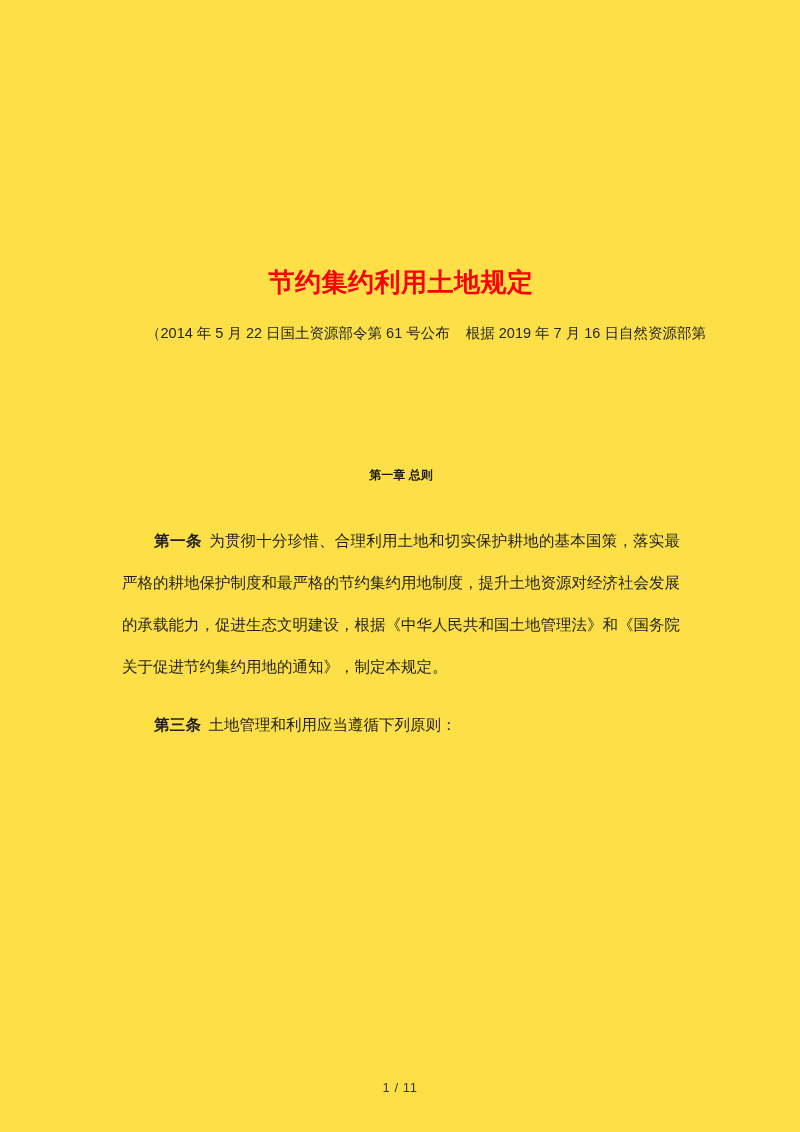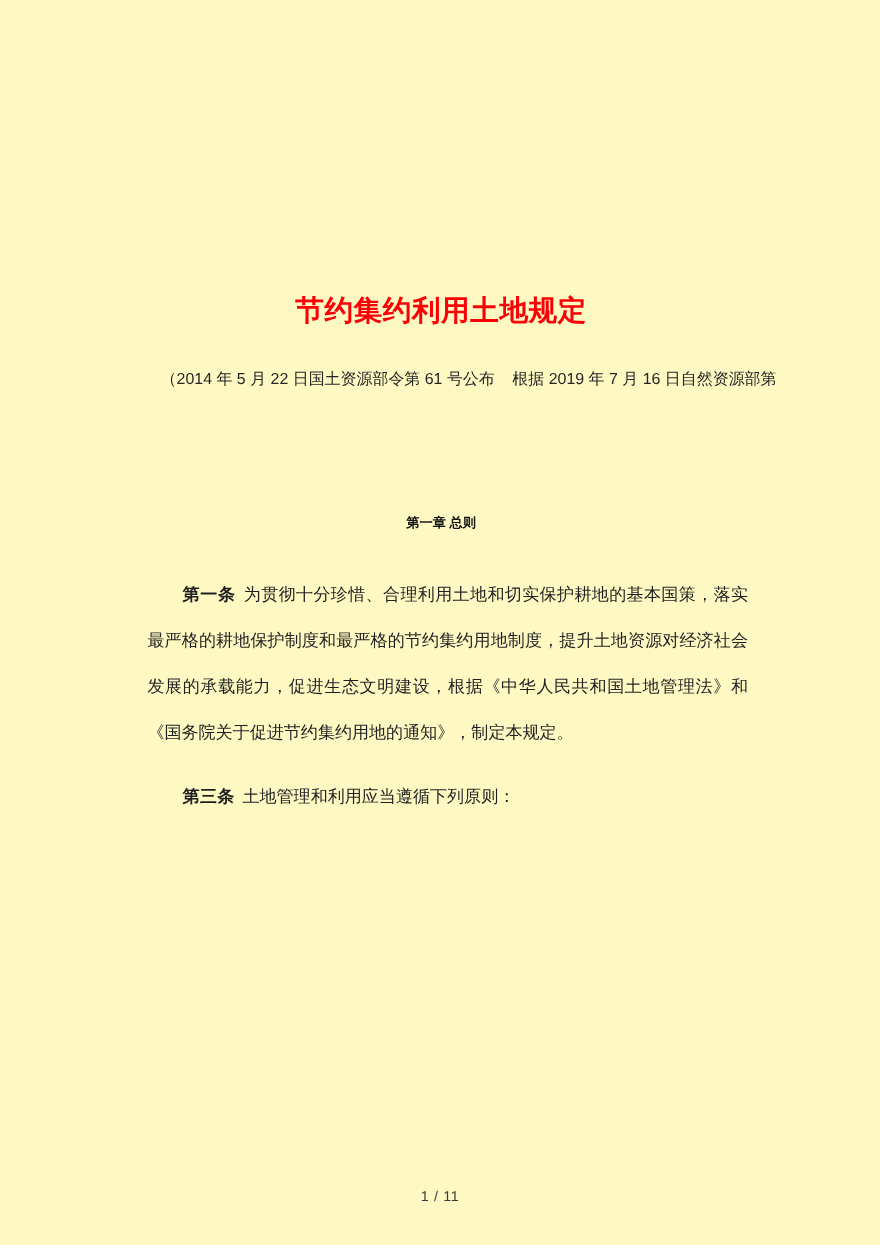--- a/index.html
+++ b/index.html
@@ -15,21 +15,21 @@
     color: #1a1a1a;
     overflow: hidden;
   }
 
   .page {
     position: absolute;
     left: 0;
     top: 0;
     width: 800px;
     height: 1132px;
-    background: #fef9c3;
+    background: #fde047;
   }
 
   .content {
     position: absolute;
     left: 122px;
     top: 0;
     width: 558px;
   }
 
   
@@ -57,21 +57,20 @@
     width: 558px;
     font-size: 14.5px;
     line-height: 31px;
     color: #262626;
     text-align: justify;
     text-justify: inter-ideograph;
   }
   .doc-subtitle .ln {
     display: block;
     white-space: nowrap;
-    margin-top: 12px;
   }
   .doc-subtitle .ln-1 {
     padding-left: 24px;
   }
   .gap-wide {
     display: inline-block;
     width: 16px;
   }
 
   
@@ -95,21 +94,21 @@
     top: 520px;
     width: 558px;
   }
 
   .para {
     font-size: 15.5px;
     line-height: 42px;
     color: #1f1f1f;
     text-align: justify;
     text-justify: inter-ideograph;
-    margin: 0 0 16px 12px;
+    margin: 0 0 16px 0;
     text-indent: 32px;
   }
   .para.item {
     text-indent: 40px;
   }
   .para .artno {
     font-weight: bold;
     letter-spacing: 0.3px;
   }
   .para .artsp {

